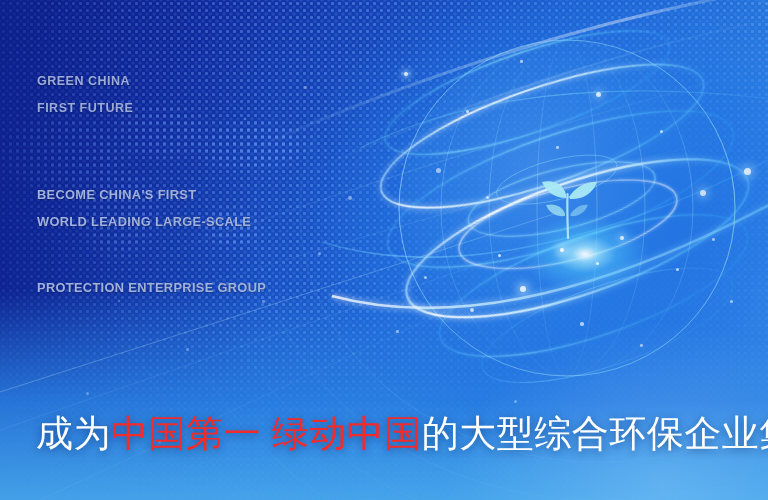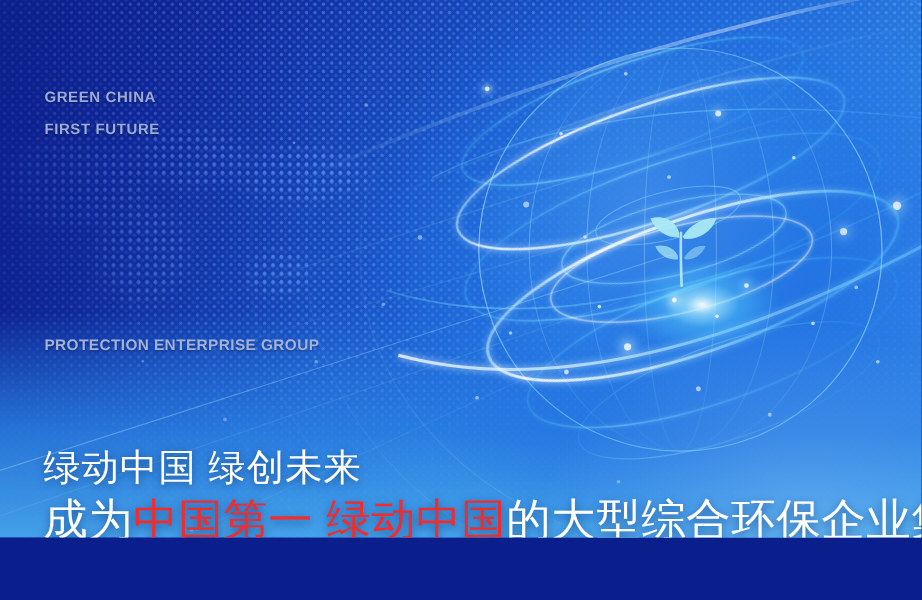--- a/index.html
+++ b/index.html
@@ -5,21 +5,21 @@
 <style>
   * { margin:0; padding:0; box-sizing:border-box; }
   html, body {
     width:768px; height:500px; overflow:hidden;
     background:#0a1f8c;
     font-family:"Liberation Sans", sans-serif;
   }
 
   #banner {
     position:relative;
-    width:768px; height:448px;
+    width:768px; height:500px;
     overflow:hidden;
     background:
       radial-gradient(ellipse 520px 420px at 610px 215px,
         rgba(90,190,255,0.55) 0%,
         rgba(60,150,240,0.34) 30%,
         rgba(30,100,215,0.15) 55%,
         rgba(10,40,150,0.0) 78%),
       linear-gradient(128deg,
         #0c1e86 0%,
         #102aa0 18%,
@@ -342,21 +342,22 @@
     <span class="p" style="left:560px;top:248px;width:4px;height:4px;opacity:.9;box-shadow:0 0 8px 3px rgba(220,250,255,.8)"></span>
     <span class="p" style="left:596px;top:262px;width:3px;height:3px;opacity:.8"></span>
     <span class="p" style="left:498px;top:254px;width:3px;height:3px;opacity:.75"></span>
   </div>
 
   <div class="br-light"></div>
 
   <div class="eyebrow" id="eyebrow-1">GREEN CHINA</div>
   <div class="eyebrow" id="eyebrow-2">FIRST FUTURE</div>
 
+  <div class="tagline" id="tag-1">BECOME CHINA'S FIRST</div>
+  <div class="tagline" id="tag-2">WORLD LEADING LARGE-SCALE</div>
   <div class="tagline" id="tag-4">PROTECTION ENTERPRISE GROUP</div>
 
-  <div id="headline-1">绿动中国 绿创未来</div>
 
   <div id="headline-2">
     <span>成为</span><span class="hl-red">中国第一 绿动中国</span><span>的大型综合环保企业集团</span>
   </div>
 
 </div>
 
 </body></html>

